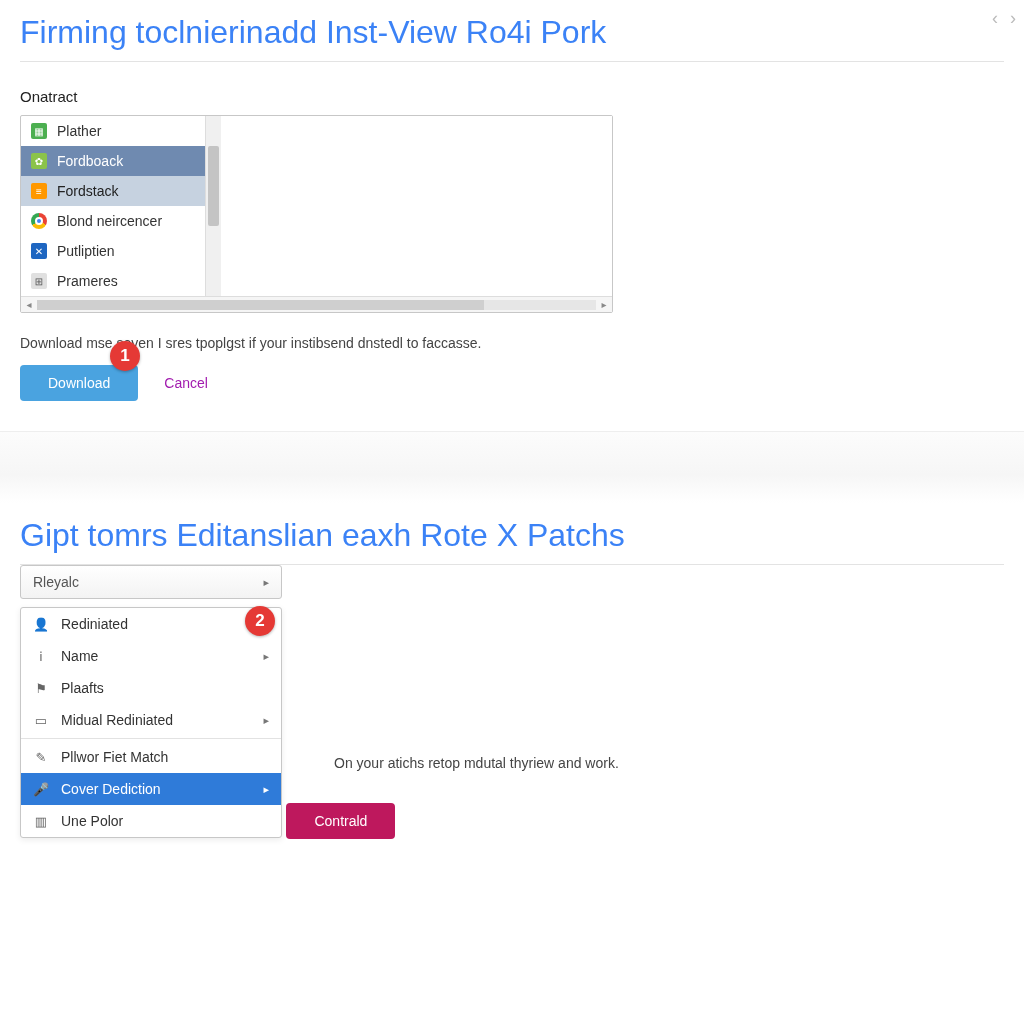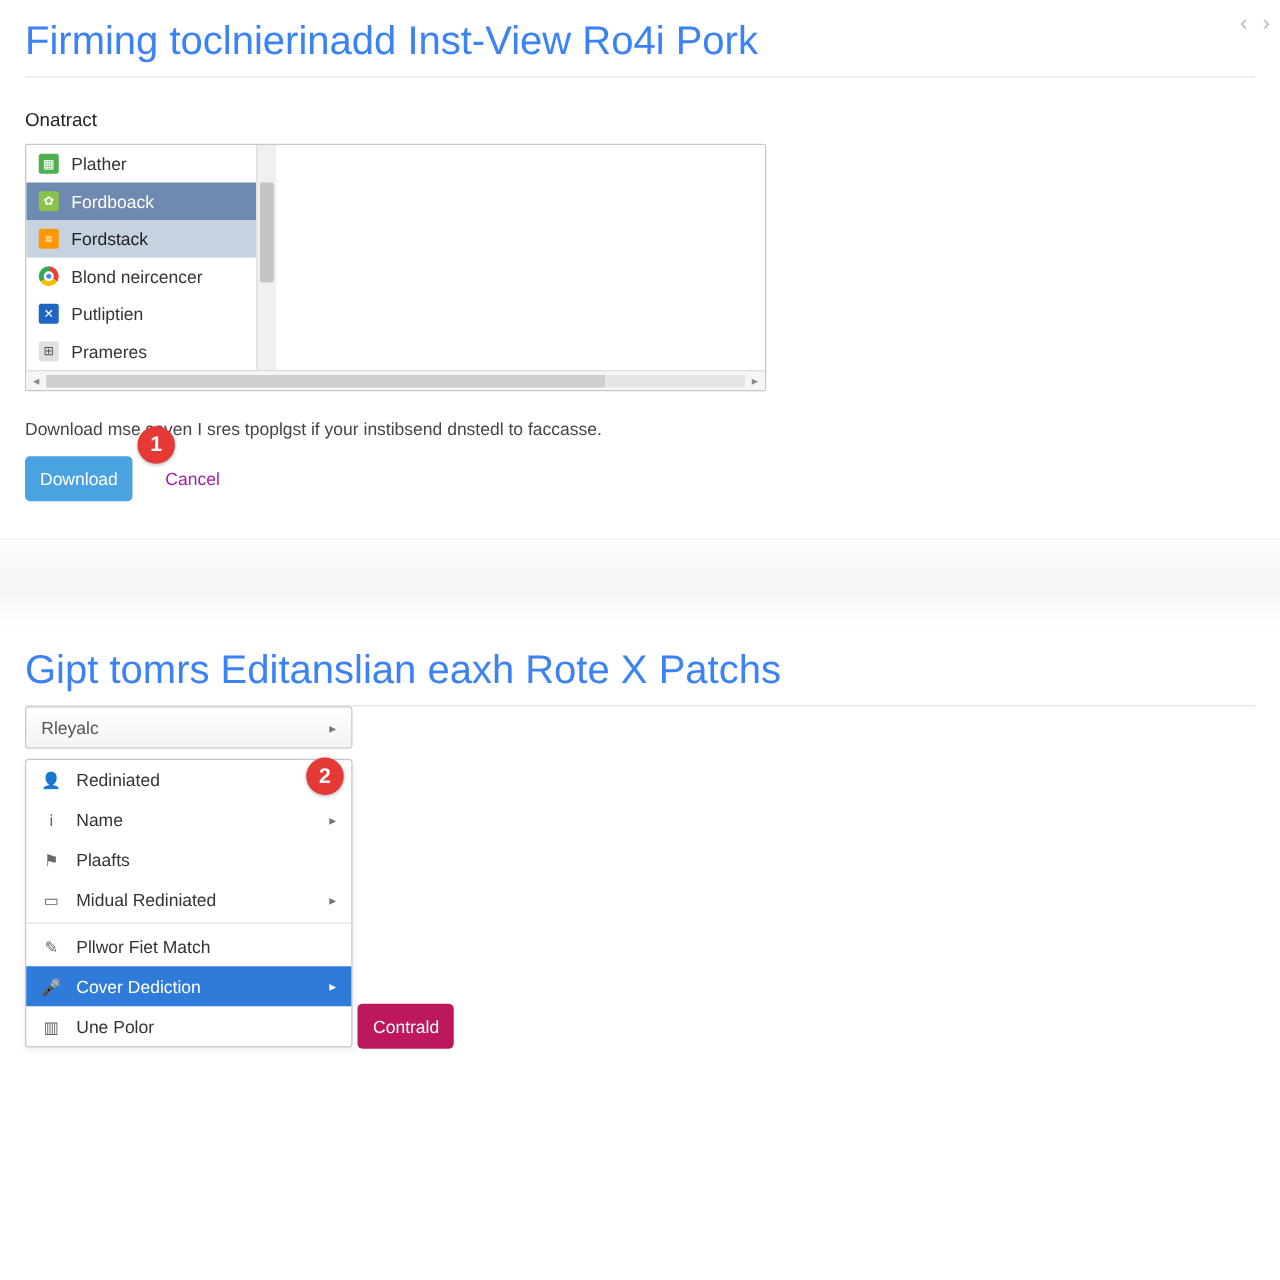--- a/index.html
+++ b/index.html
@@ -135,21 +135,21 @@
   }
   .helper-text {
     font-size: 14px;
     color: #444;
     margin: 22px 0 14px 0;
   }
   .btn-row { display:flex; align-items:center; gap:22px; margin-bottom:30px; position:relative;}
   .btn {
     border: none;
     border-radius: 4px;
-    padding: 10px 12px;
+    padding: 10px 28px;
     font-size: 14px;
     cursor: pointer;
   }
   .btn-primary {
     background: #4aa3e0;
     color: #fff;
   }
   .btn-link {
     background: none;
     color: #a21caf;
@@ -334,16 +334,17 @@
         <div class="menu-item highlight">
           <span class="mi-icon">🎤</span>
           <span>Cover Dediction</span>
           <span class="mi-arrow">▸</span>
         </div>
         <div class="menu-item">
           <span class="mi-icon">▥</span>
           <span>Une Polor</span>
         </div>
       </div>
+    <div class="side-note">On your atichs retop mdutal thyriew and work.</div>
   </div>
 
   <button class="btn btn-primary btn-contrald">Contrald</button>
 </div>
 
 </body></html>

